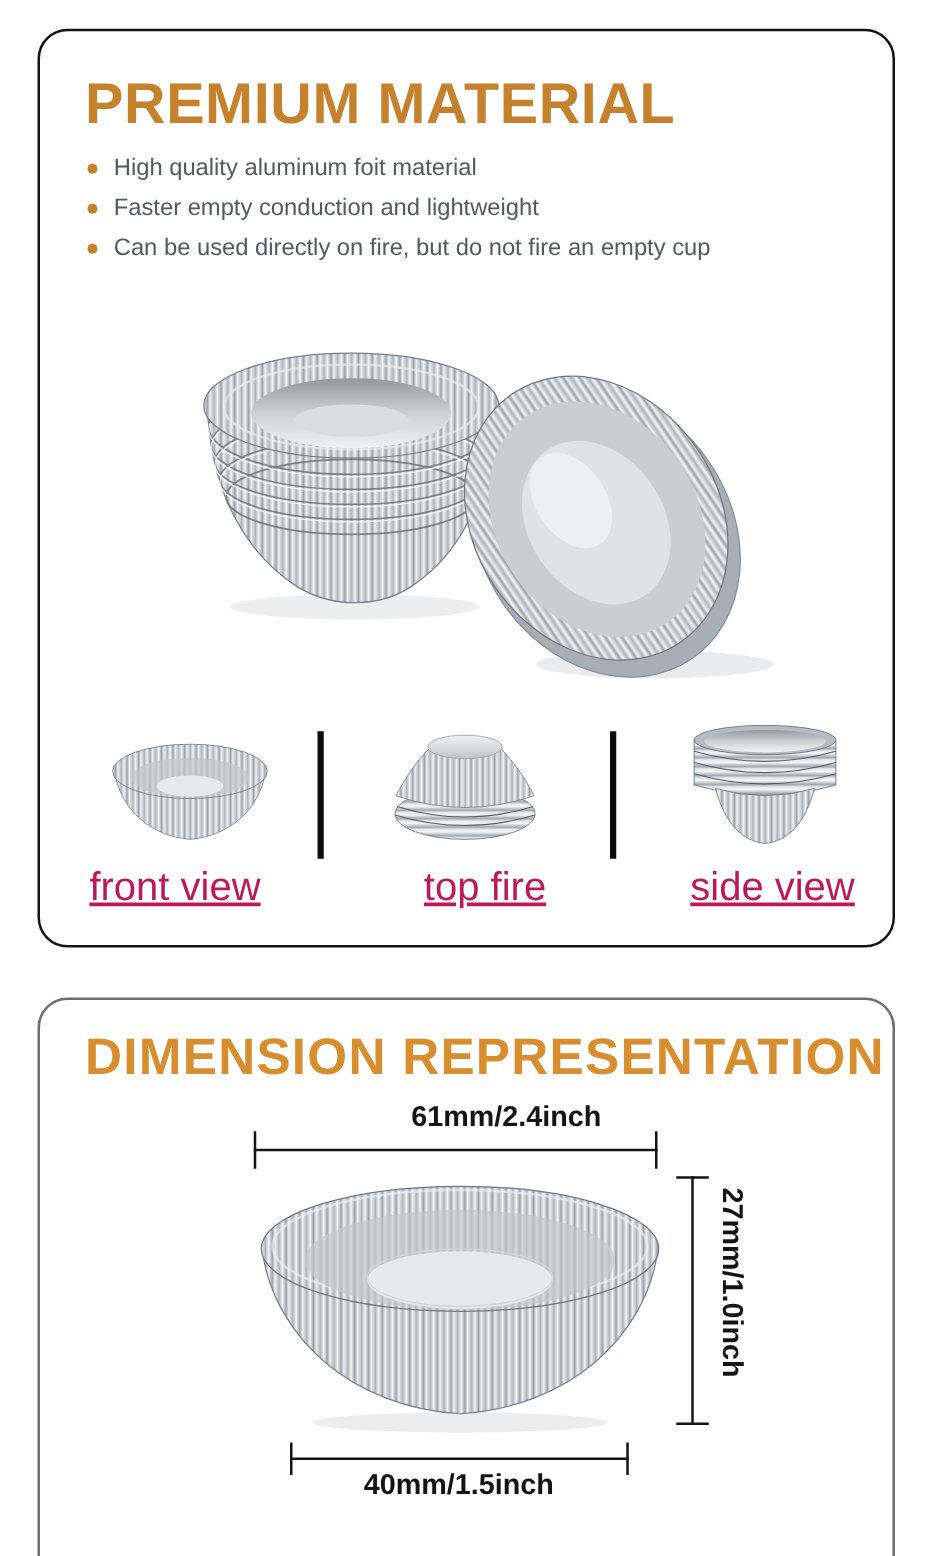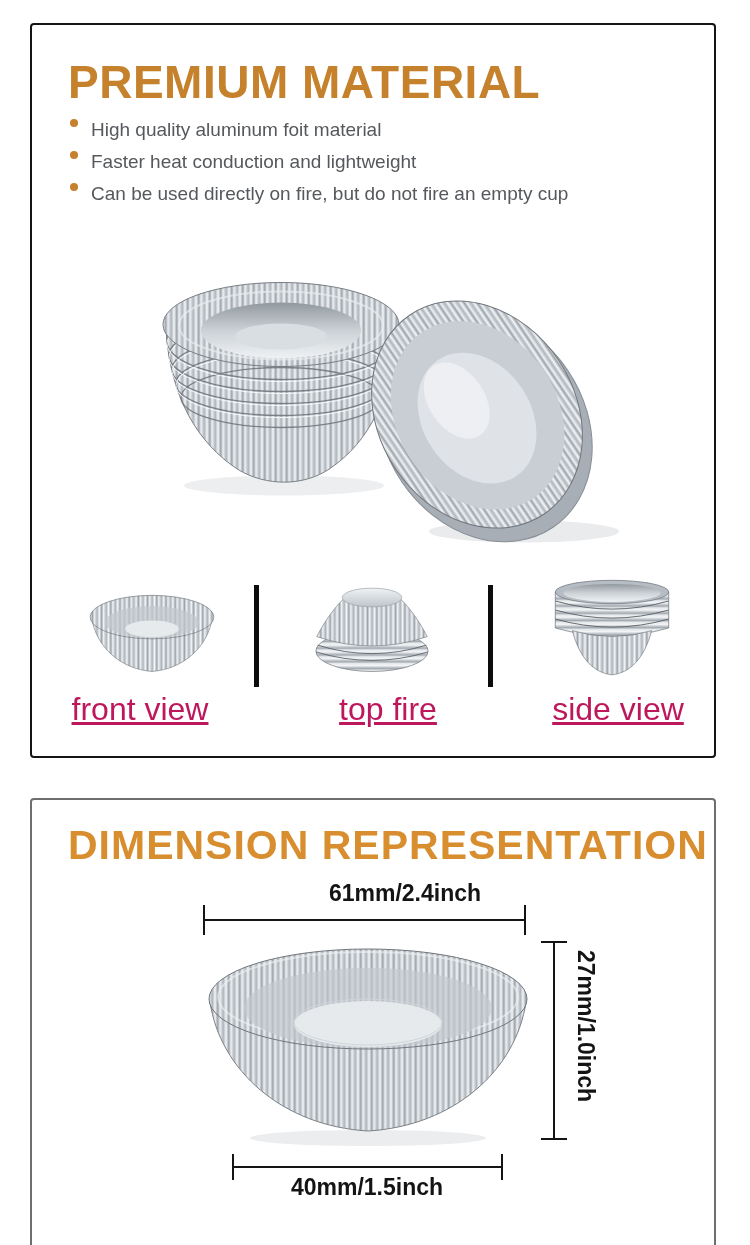--- a/index.html
+++ b/index.html
@@ -2,33 +2,33 @@
 <html><head>
 <meta charset="utf-8">
 <style>
   * { margin:0; padding:0; box-sizing:border-box; }
   html,body { background:#ffffff; }
   .page {
     position:relative; width:750px; height:1245px; margin:0 auto;
     background:#ffffff; overflow:hidden;
     font-family:"Liberation Sans","DejaVu Sans",sans-serif;
   }
-  .card { position:absolute; background:#ffffff; border-radius:4px; }
+  .card { position:absolute; background:#ffffff; border-radius:24px; }
   .card-premium  { left:30px; top:23px;  width:686px; height:735px; border:2px solid #141414; }
   .card-dimension{ left:30px; top:798px; width:686px; height:492px; border:2px solid #6e6e6e; }
 
   .section-title {
     position:absolute; left:36px; white-space:nowrap;
     font-weight:800; color:#C5812C; letter-spacing:0.5px;
   }
   .card-premium .section-title   { top:30px; font-size:46px; }
   .card-dimension .section-title { top:22px; font-size:41px; color:#D88E2F; letter-spacing:1px; }
 
   .bullet-list { position:absolute; left:38px; top:94px; list-style:none; }
-  .bullet-item { display:flex; height:32px; }
+  .bullet-item { display:flex; align-items:center; height:32px; }
   .bullet-dot  { width:8px; height:8px; border-radius:50%; background:#C5812C; margin-right:13px; flex:0 0 auto; }
   .bullet-text { font-size:19px; color:#55585C; white-space:nowrap; }
 
   .product-photo { position:absolute; left:92px; top:204px; width:500px; height:336px; }
 
   .view-img  { position:absolute; }
   .front-img { left:48px;  top:562px; width:144px; height:92px;  }
   .top-img   { left:272px; top:548px; width:136px; height:106px; }
   .side-img  { left:508px; top:544px; width:144px; height:118px; }
   .view-divider { position:absolute; top:560px; width:5px; height:102px; background:#0c0c0c; }
@@ -100,21 +100,21 @@
 
     <h1 class="section-title">PREMIUM MATERIAL</h1>
 
     <ul class="bullet-list">
       <li class="bullet-item">
         <span class="bullet-dot"></span>
         <span class="bullet-text">High quality aluminum foit material</span>
       </li>
       <li class="bullet-item">
         <span class="bullet-dot"></span>
-        <span class="bullet-text">Faster heat conduction and lightweight</span>
+        <span class="bullet-text">Faster empty conduction and lightweight</span>
       </li>
       <li class="bullet-item">
         <span class="bullet-dot"></span>
         <span class="bullet-text">Can be used directly on fire, but do not fire an empty cup</span>
       </li>
     </ul>
 
     <svg class="product-photo" viewBox="0 0 500 335">
 
       <ellipse cx="160" cy="256" rx="100" ry="10" fill="#ecEEf0"></ellipse>

